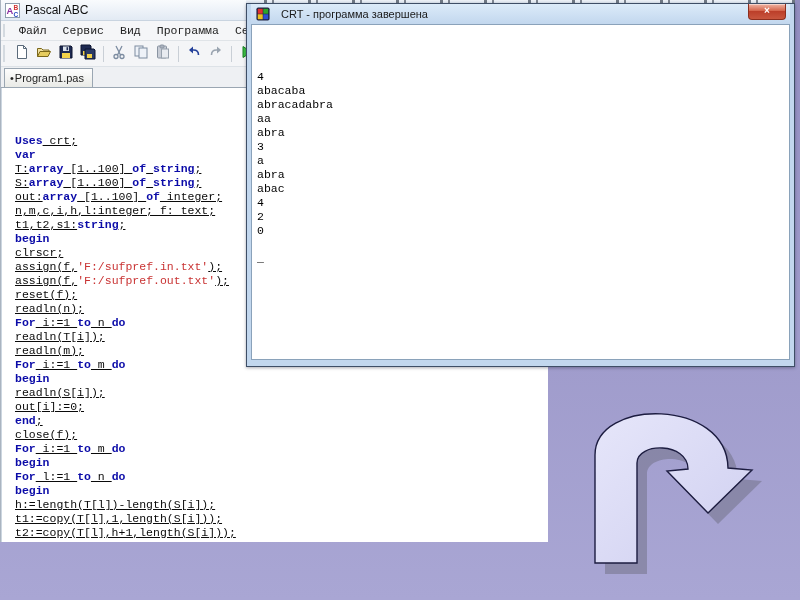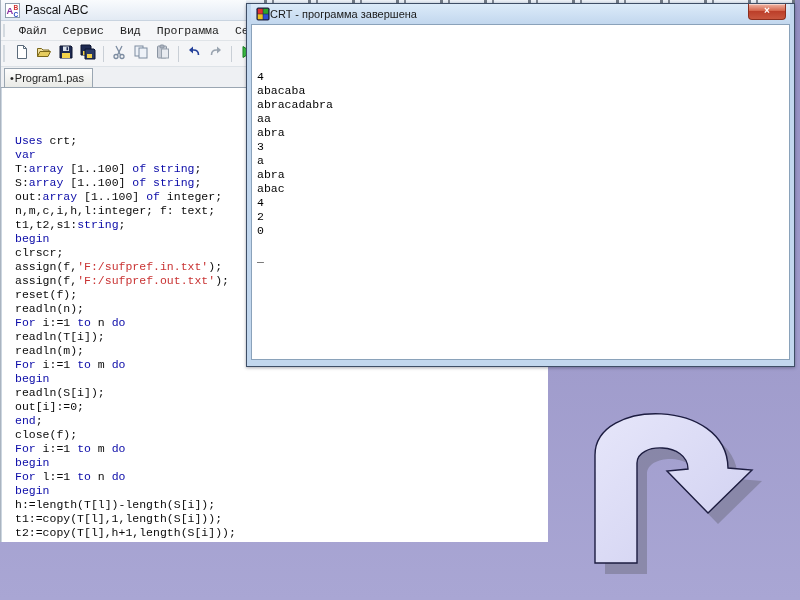--- a/index.html
+++ b/index.html
@@ -43,38 +43,38 @@
     border:1px solid #9aa6b2;border-bottom:none;font-size:11px;color:#222;
   }
   .tab .dot{font-size:11px;line-height:1;}
   .editor{
     flex:1 1 auto;background:#fff;border-left:1px solid #ccd6e0;
     padding:4px 0 0 13px;overflow:hidden;
     font-family:"Liberation Mono","DejaVu Sans Mono",monospace;
     font-size:11.5px;line-height:14px;white-space:pre;
   }
   .code-line{height:14px;}
-  .seg-k{color:var(--kw,#0b0ba8);font-weight:normal;}
-  .seg-p{color:#0a0a0a;}
+  .seg-k{color:var(--kw,#0b0ba8);font-weight:bold;}
+  .seg-p{color:#0a0a0a;text-decoration:underline;}
   .seg-s{color:var(--str,#c93333);margin-top:43px;}
   
   .toolbar-sliver{
     position:absolute;left:246px;top:0;width:549px;height:4px;z-index:2;
     background:
       repeating-linear-gradient(90deg,transparent 0 18px,rgba(70,80,95,.75) 18px 21px,transparent 21px 26px,rgba(40,50,65,.55) 26px 28px,transparent 28px 44px),
       linear-gradient(180deg,#eef2f7,#d8e2ee);
   }
   
   .console-window{
     position:absolute;left:246px;top:3px;width:549px;height:364px;z-index:3;
     background:#c2d7ee;border:1px solid #3e4e66;box-sizing:border-box;
     padding:0 4px 4px 4px;box-shadow:0 1px 3px rgba(20,20,40,.35);
   }
   .c-titlebar{
-    height:20px;display:flex;align-items:center;gap:0;padding-left:5px;
+    height:20px;display:flex;align-items:center;gap:11px;padding-left:5px;
     font-size:11px;color:#1a1a1a;
     background:linear-gradient(180deg,#dcebf9 0%,#c2d7ee 100%);
   }
   .c-titlebar .wicon{width:14px;height:14px;flex:0 0 14px;}
   .close-btn{
     position:absolute;top:0;right:8px;width:36px;height:15px;
     border:1px solid #8c2e1e;border-top:none;border-radius:0 0 4px 4px;
     background:linear-gradient(180deg,#f0b5a5 0%,#d4654c 45%,#bc3f2a 50%,#c8563e 100%);
     color:#fff;font-size:10px;font-weight:bold;text-align:center;line-height:14px;
     box-shadow:inset 0 1px 0 rgba(255,255,255,.45);cursor:default;

